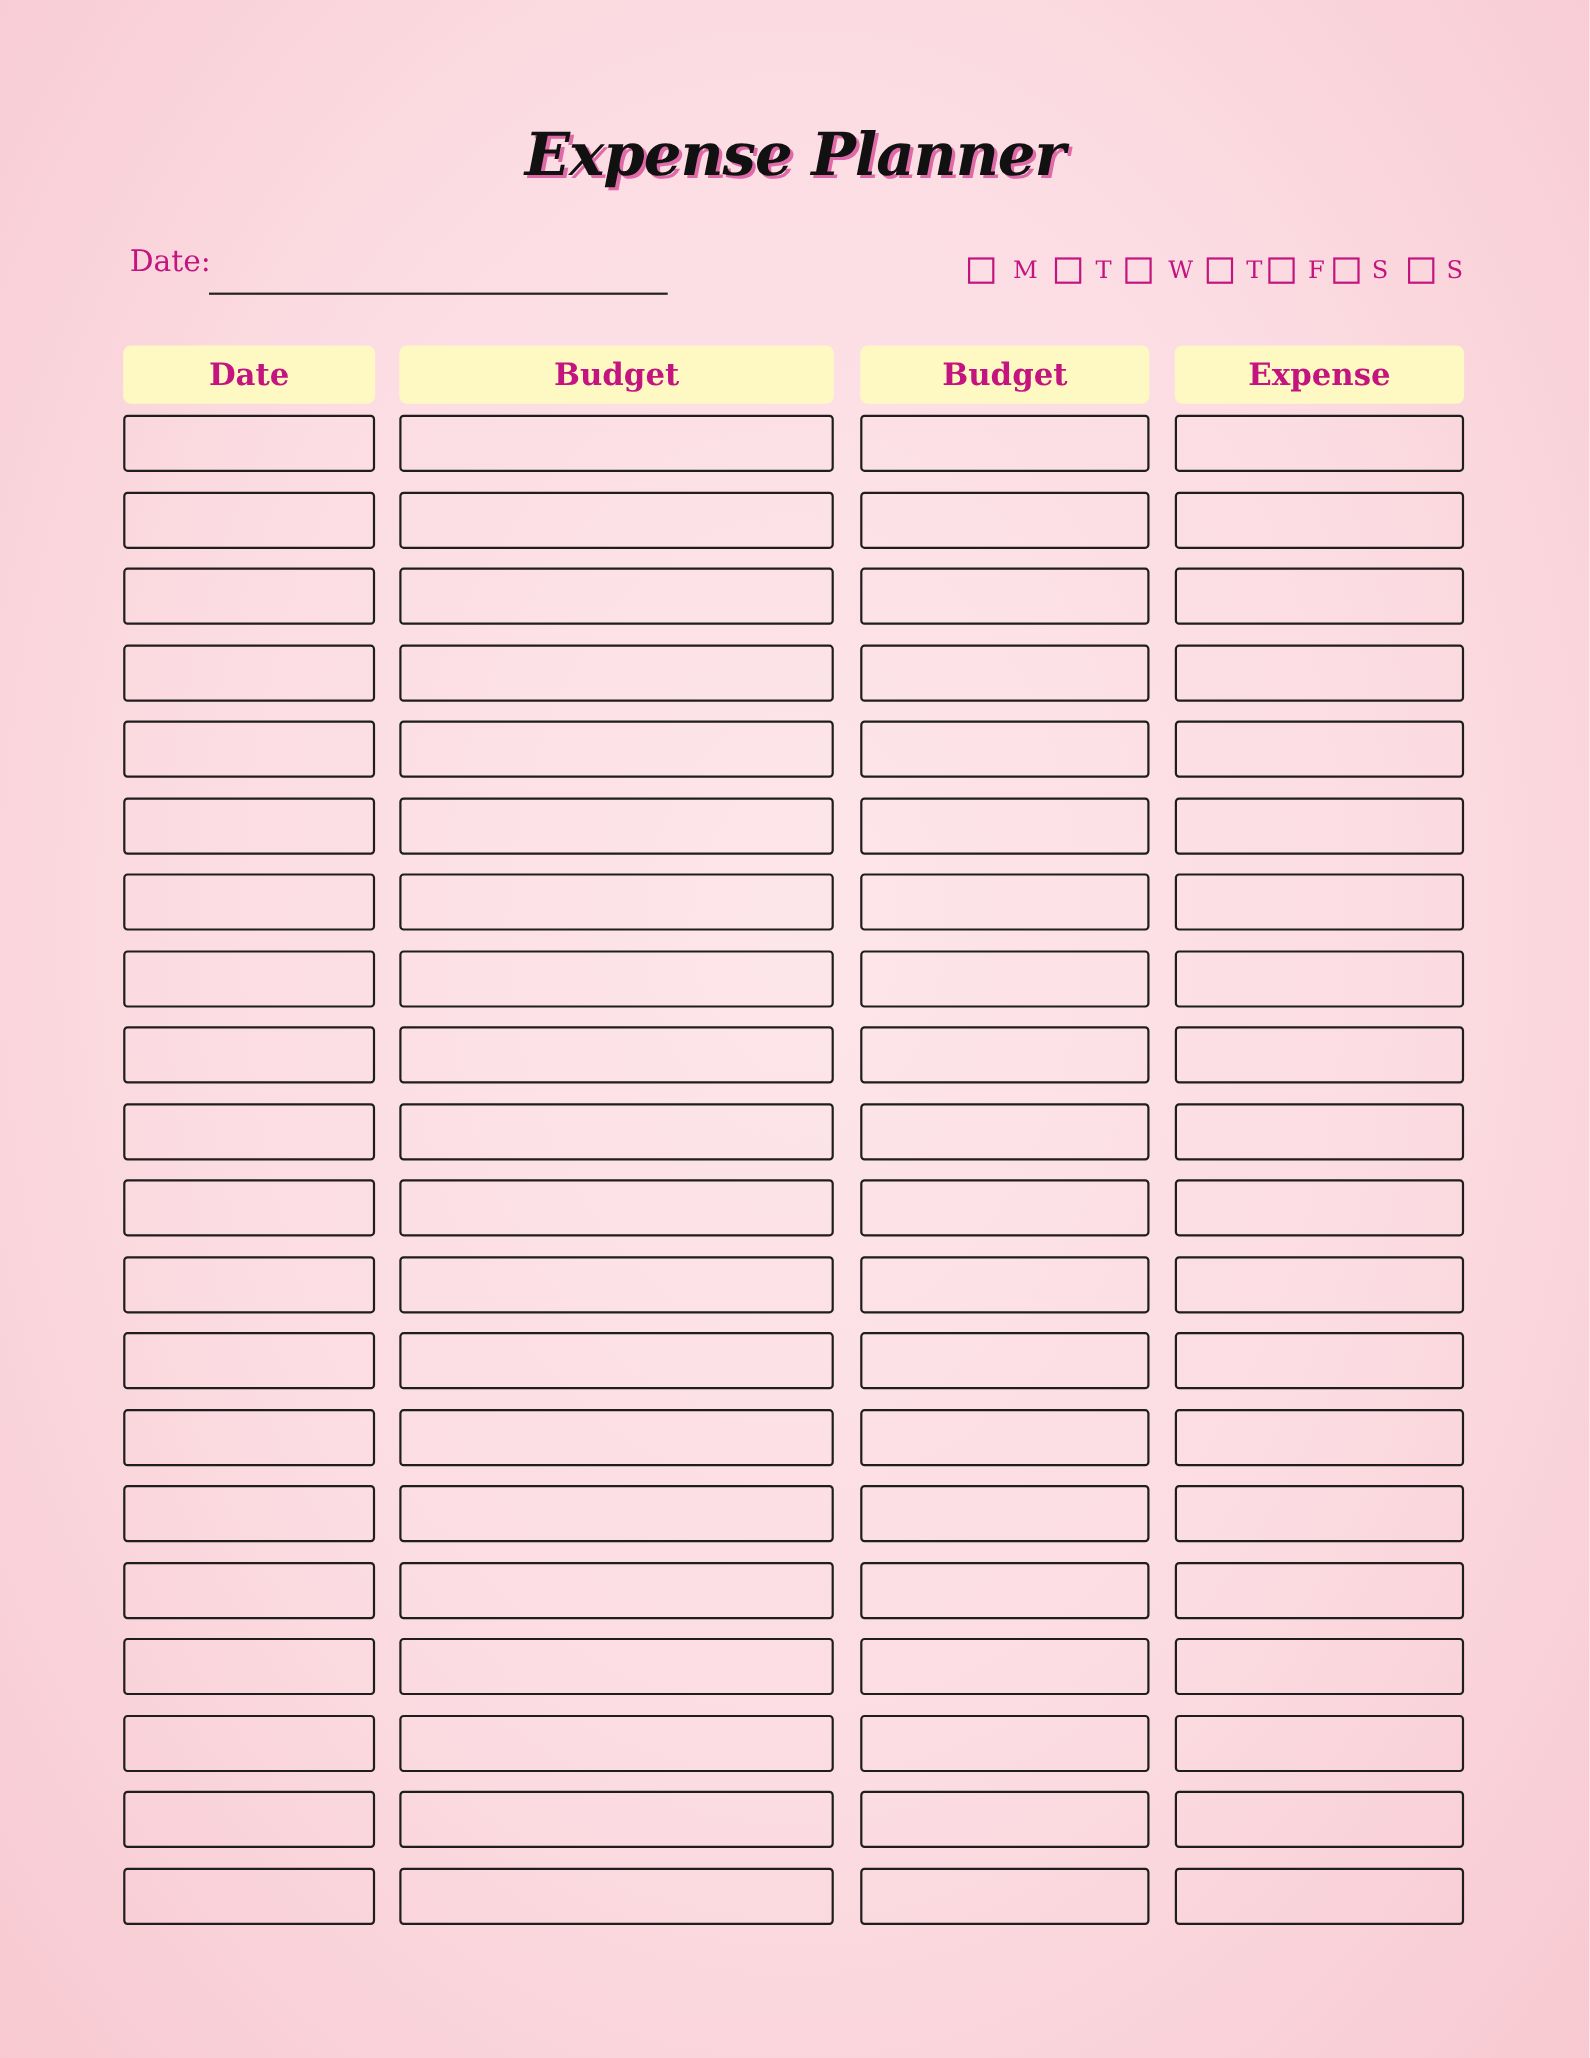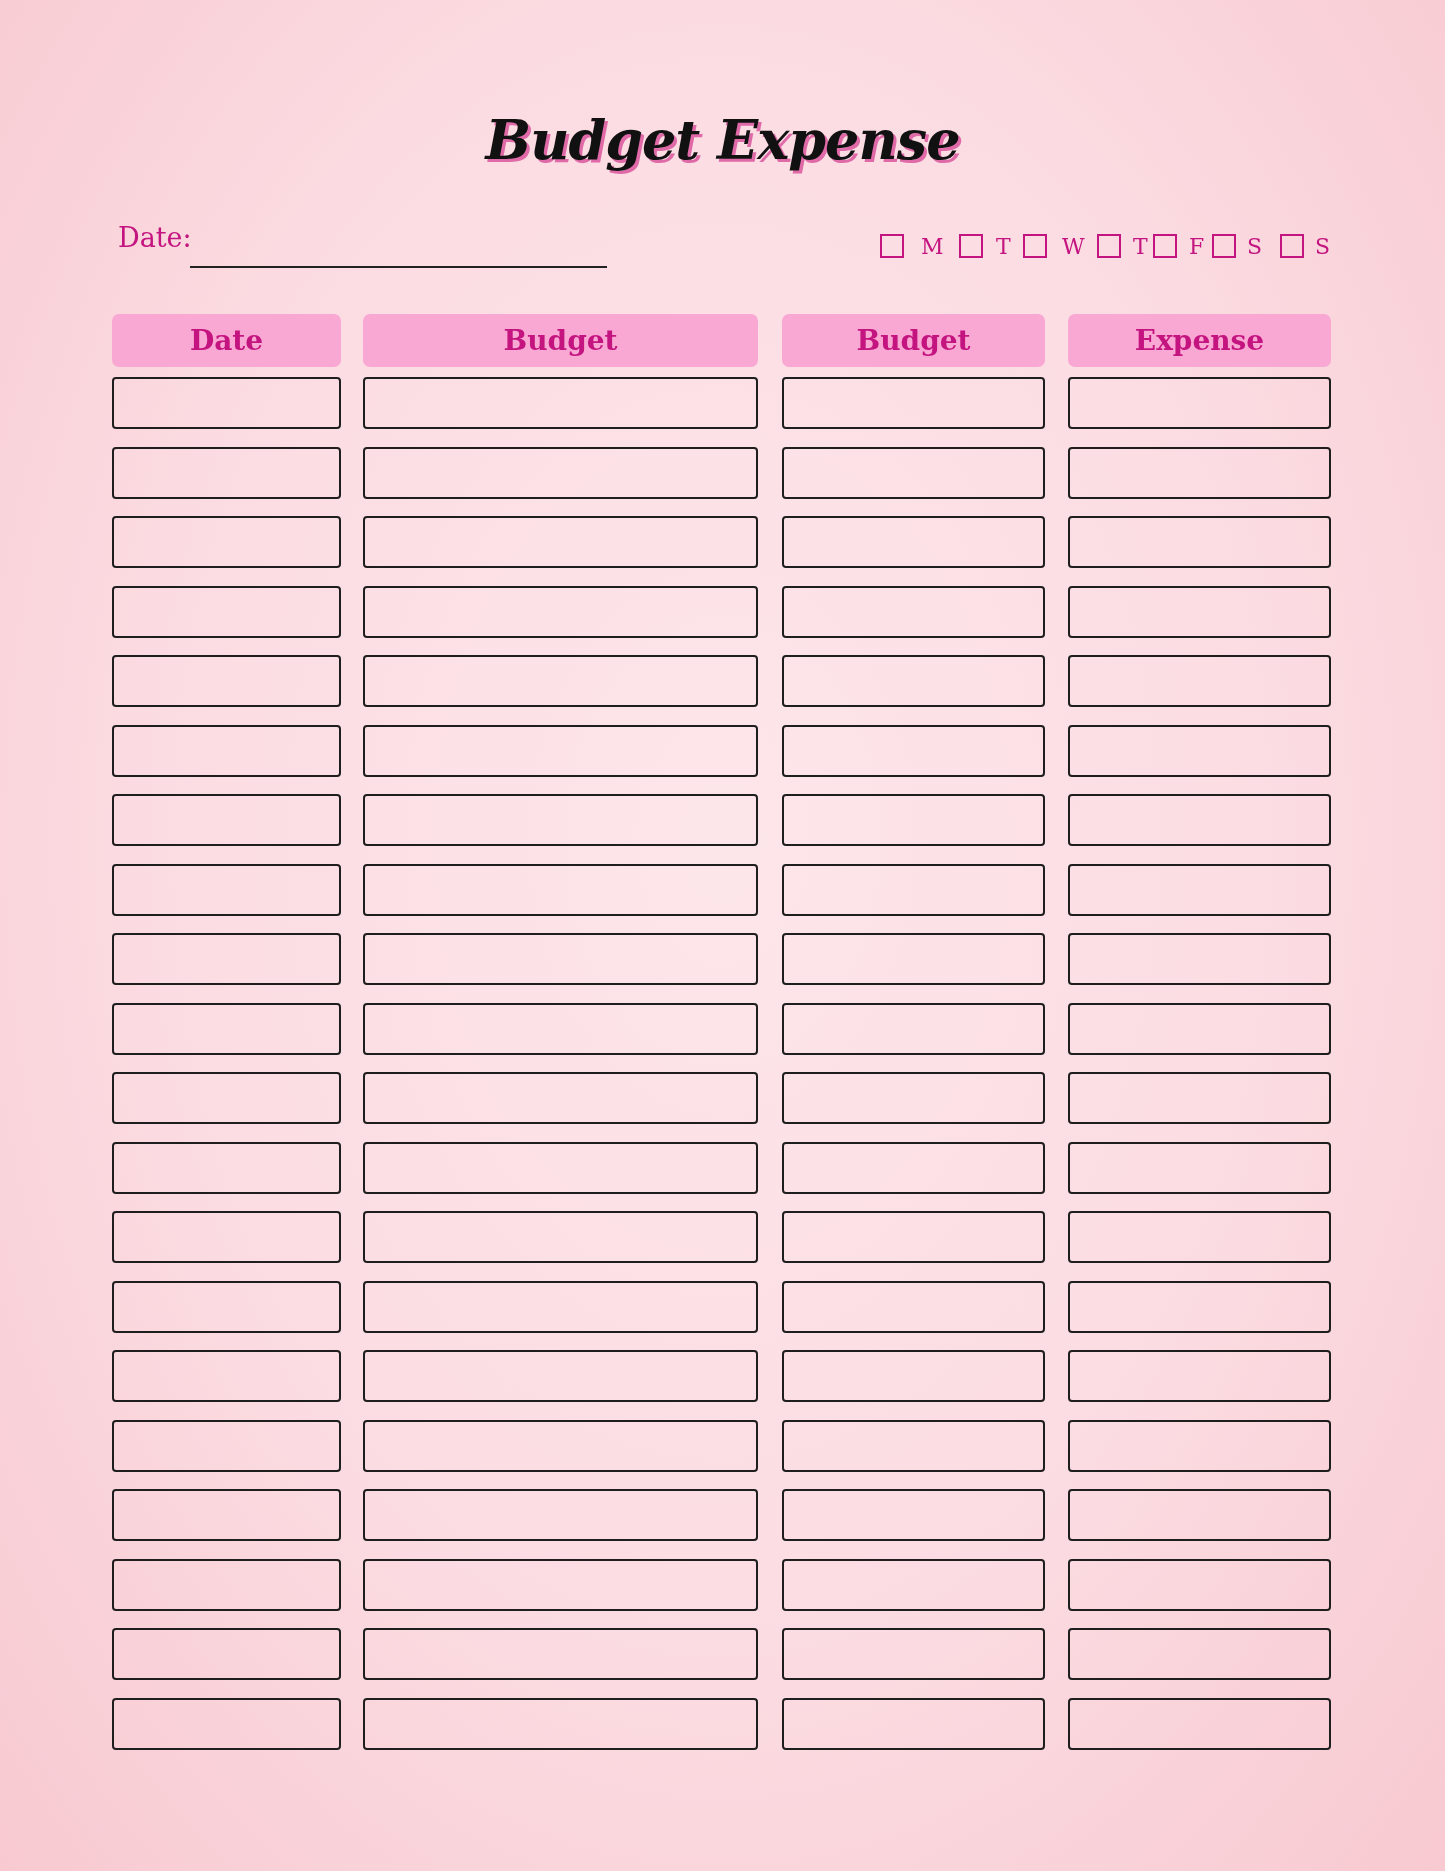--- a/index.html
+++ b/index.html
@@ -22,33 +22,33 @@
     border-top: 2px solid #222;
   }
   .days { position: absolute; top: 234px; left: 0; height: 26px; }
   .day-box {
     position: absolute; top: 0; width: 24px; height: 24px; border: 2px solid #c4147f; box-sizing: border-box; background: transparent;
   }
   .day-letter {
     position: absolute; top: 1px; font-size: 22px; color: #c4147f; line-height: 24px;
   }
   .header {
-    position: absolute; top: 314px; height: 53px; background: #f9a8d4; border-radius: 7px;
+    position: absolute; top: 314px; height: 53px; background: #fef9c3; border-radius: 7px;
     display: flex; align-items: center; justify-content: center;
     color: #c4147f; font-weight: bold; font-size: 28px;
   }
   .cell {
     position: absolute; height: 52px; box-sizing: border-box; border: 2px solid #1e1e1e;
     border-radius: 4px; background: transparent;
   }
 </style>
 </head>
 <body>
 
-<div class="title">Budget Expense</div>
+<div class="title">Expense Planner</div>
 
 <div class="date-label">Date:</div>
 <div class="date-line"></div>
 
 <div class="days" id="days">
     <div class="day-box" style="left: 880px;"></div>
     <span class="day-letter" style="left: 921px;">M</span>
     <div class="day-box" style="left: 959px;"></div>
     <span class="day-letter" style="left: 996px;">T</span>
     <div class="day-box" style="left: 1023px;"></div>

